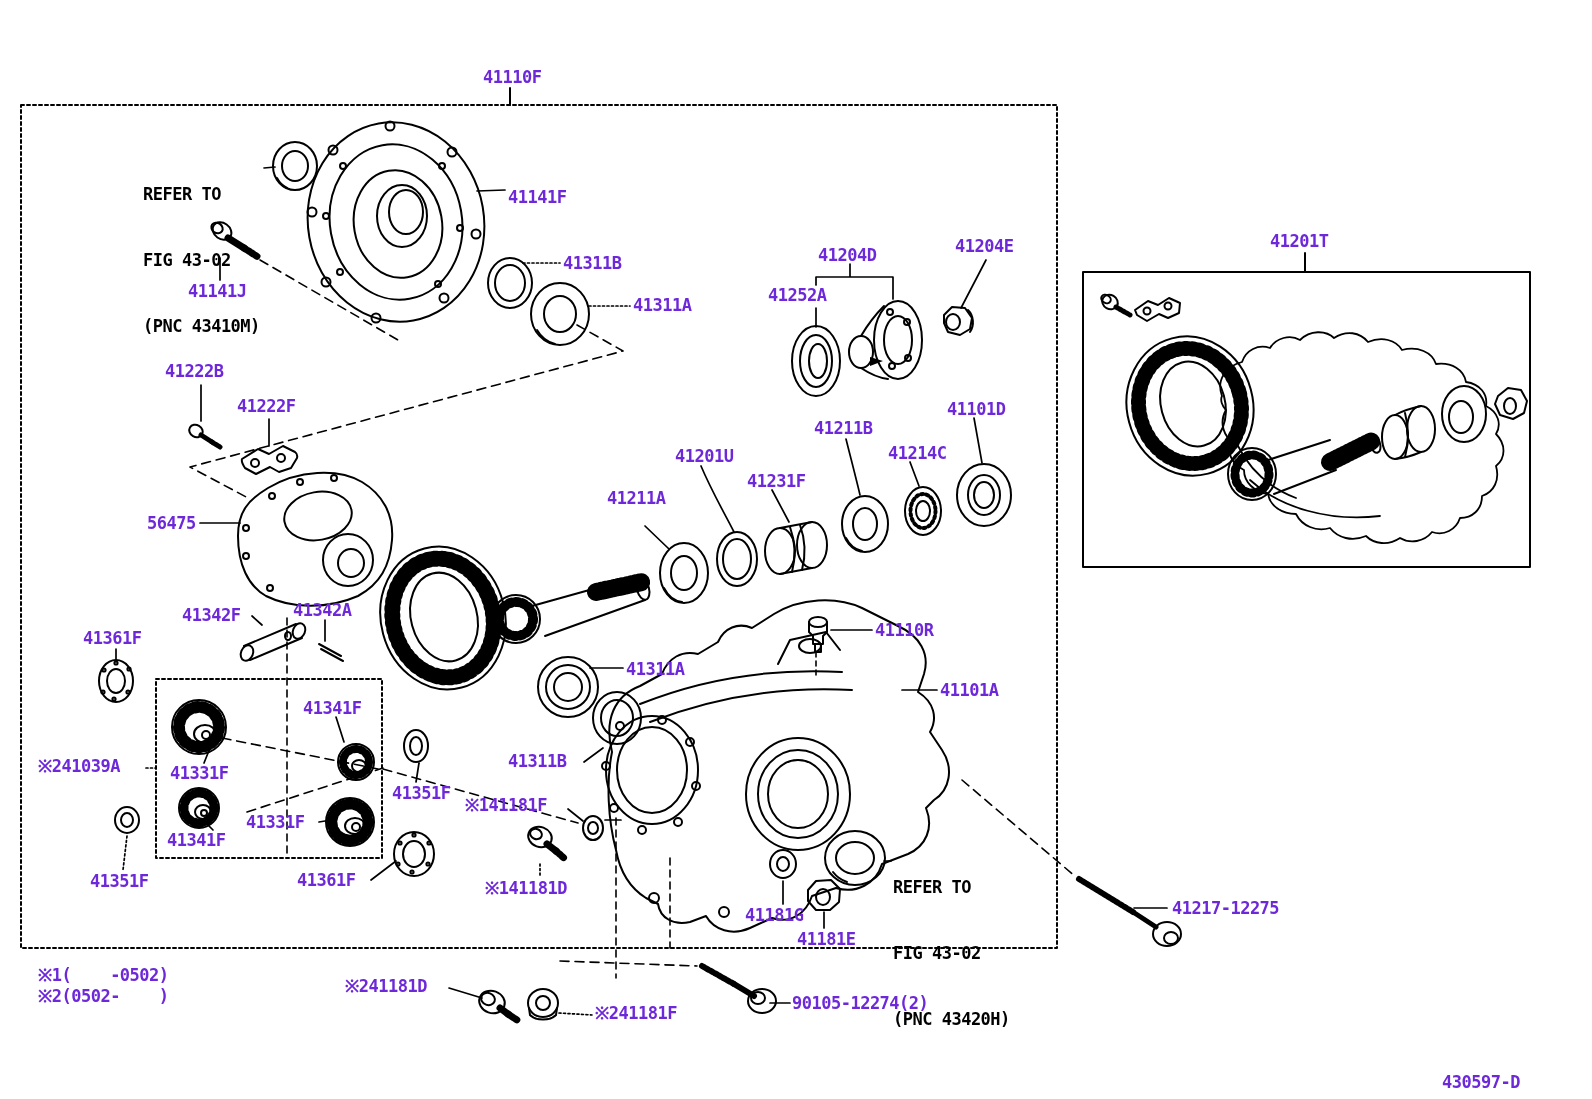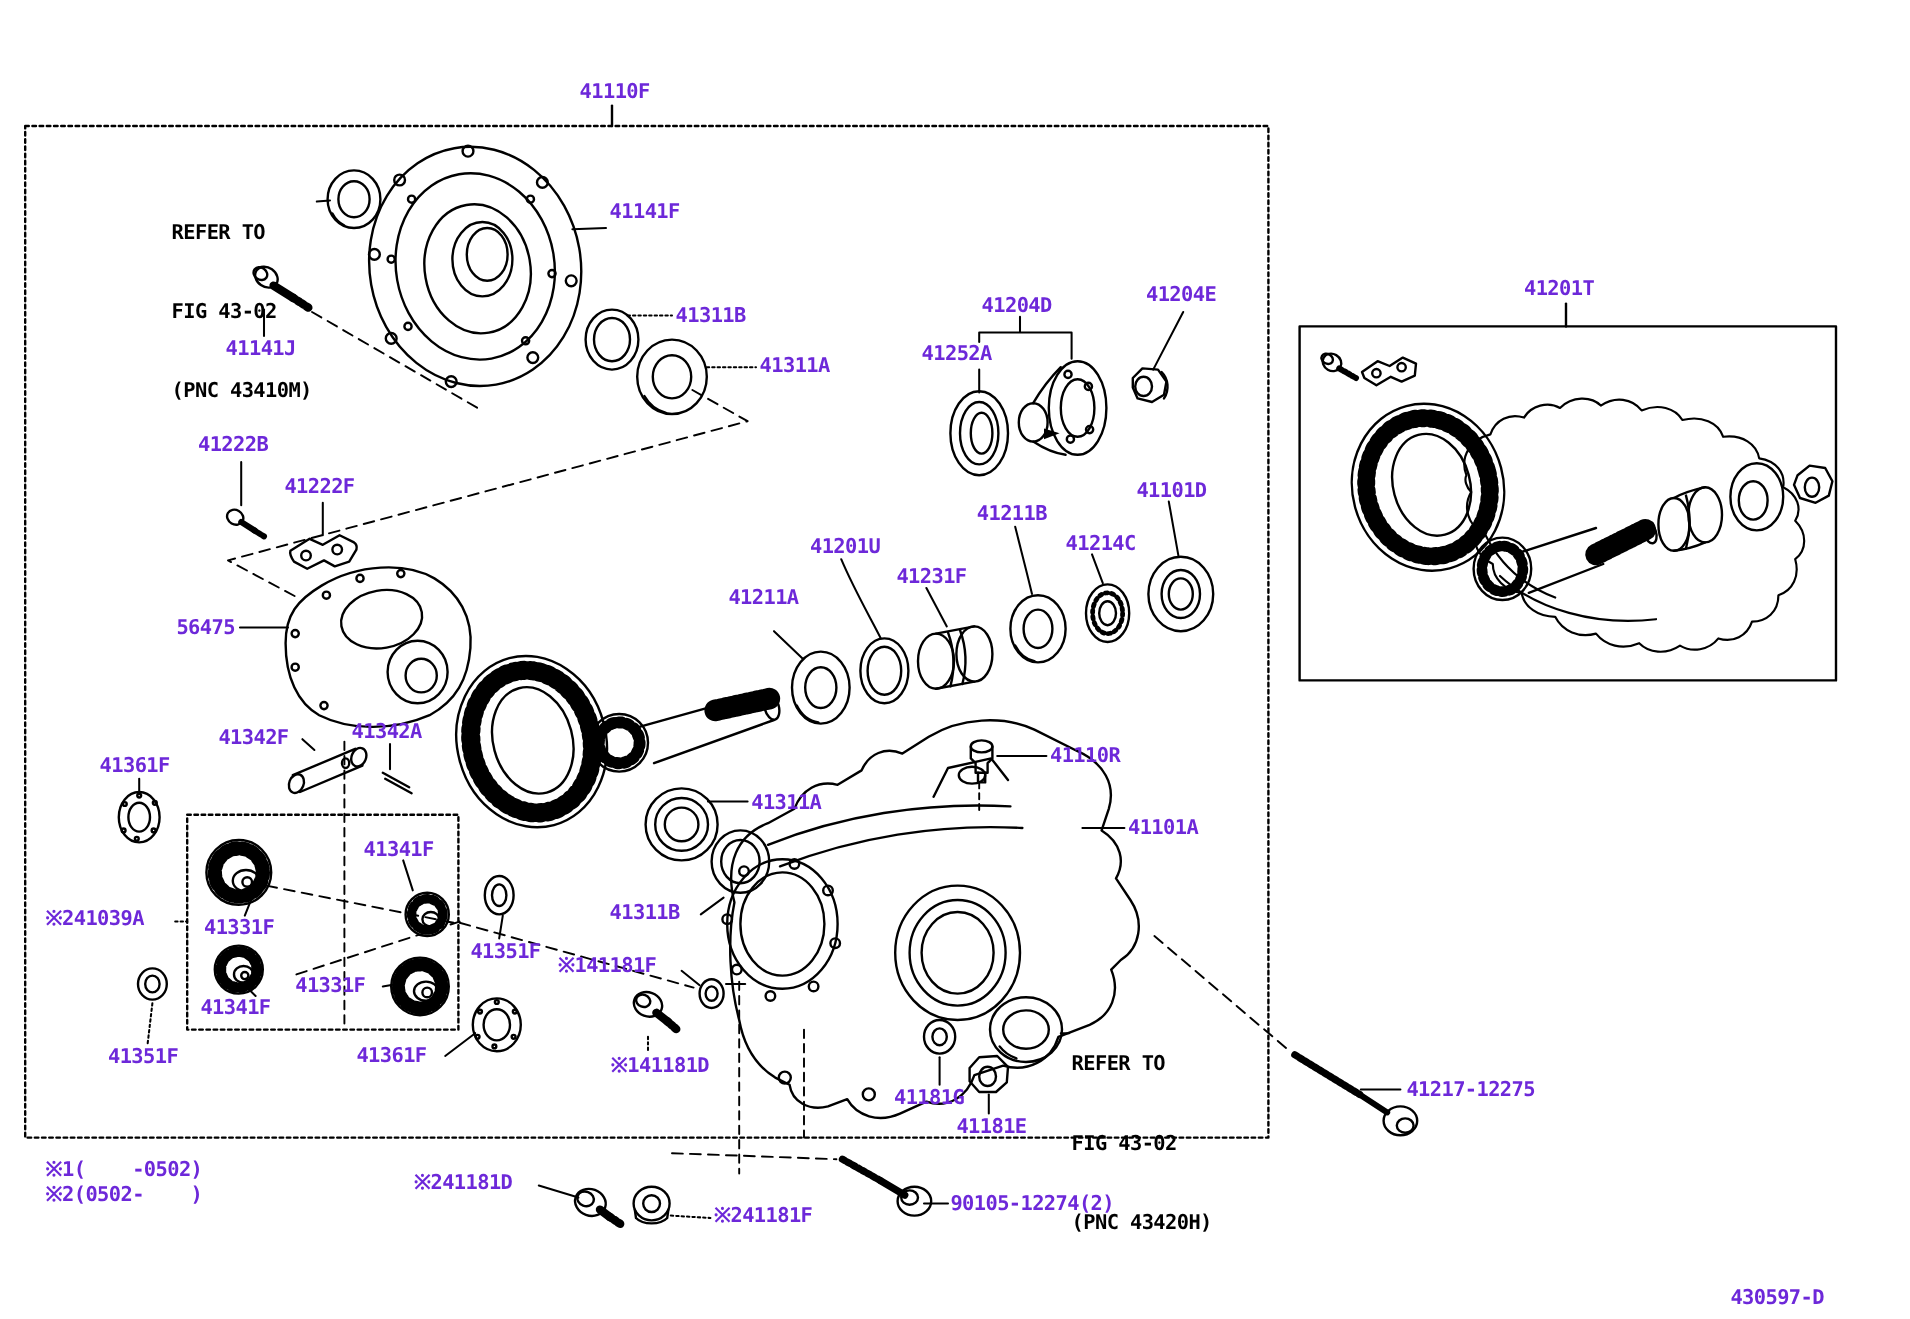--- a/index.html
+++ b/index.html
@@ -417,21 +417,21 @@
     <div>REFER TO</div>
     <div>FIG 43-02</div>
     <div>(PNC 43410M)</div>
   </div>
   <div class="note" style="left:893px;top:832px">
     <div>REFER TO</div>
     <div>FIG 43-02</div>
     <div>(PNC 43420H)</div>
   </div>
 
-  <div class="lbl" style="left:508px;top:168px">41141F</div>
+  <div class="lbl" style="left:508px;top:188px">41141F</div>
   <div class="lbl" style="left:188px;top:282px">41141J</div>
   <div class="lbl" style="left:563px;top:254px">41311B</div>
   <div class="lbl" style="left:633px;top:296px">41311A</div>
   <div class="lbl" style="left:818px;top:246px">41204D</div>
   <div class="lbl" style="left:955px;top:237px">41204E</div>
   <div class="lbl" style="left:768px;top:286px">41252A</div>
   <div class="lbl" style="left:165px;top:362px">41222B</div>
   <div class="lbl" style="left:237px;top:397px">41222F</div>
   <div class="lbl" style="left:147px;top:514px">56475</div>
   <div class="lbl" style="left:675px;top:447px">41201U</div>
@@ -447,21 +447,21 @@
   <div class="lbl" style="left:626px;top:660px">41311A</div>
   <div class="lbl" style="left:940px;top:681px">41101A</div>
   <div class="lbl" style="left:508px;top:752px">41311B</div>
   <div class="lbl" style="left:38px;top:757px">※241039A</div>
   <div class="lbl" style="left:170px;top:764px">41331F</div>
   <div class="lbl" style="left:303px;top:699px">41341F</div>
   <div class="lbl" style="left:167px;top:831px">41341F</div>
   <div class="lbl" style="left:246px;top:813px">41331F</div>
   <div class="lbl" style="left:392px;top:784px">41351F</div>
   <div class="lbl" style="left:465px;top:796px">※141181F</div>
-  <div class="lbl" style="left:509px;top:879px">※141181D</div>
+  <div class="lbl" style="left:485px;top:879px">※141181D</div>
   <div class="lbl" style="left:90px;top:872px">41351F</div>
   <div class="lbl" style="left:297px;top:871px">41361F</div>
   <div class="lbl" style="left:745px;top:906px">41181G</div>
   <div class="lbl" style="left:797px;top:930px">41181E</div>
   <div class="lbl" style="left:1172px;top:899px">41217-12275</div>
   <div class="lbl" style="left:345px;top:977px">※241181D</div>
   <div class="lbl" style="left:595px;top:1004px">※241181F</div>
   <div class="lbl" style="left:792px;top:994px">90105-12274(2)</div>
 
   <div class="lbl" style="left:38px;top:966px">※1(    -0502)</div>

